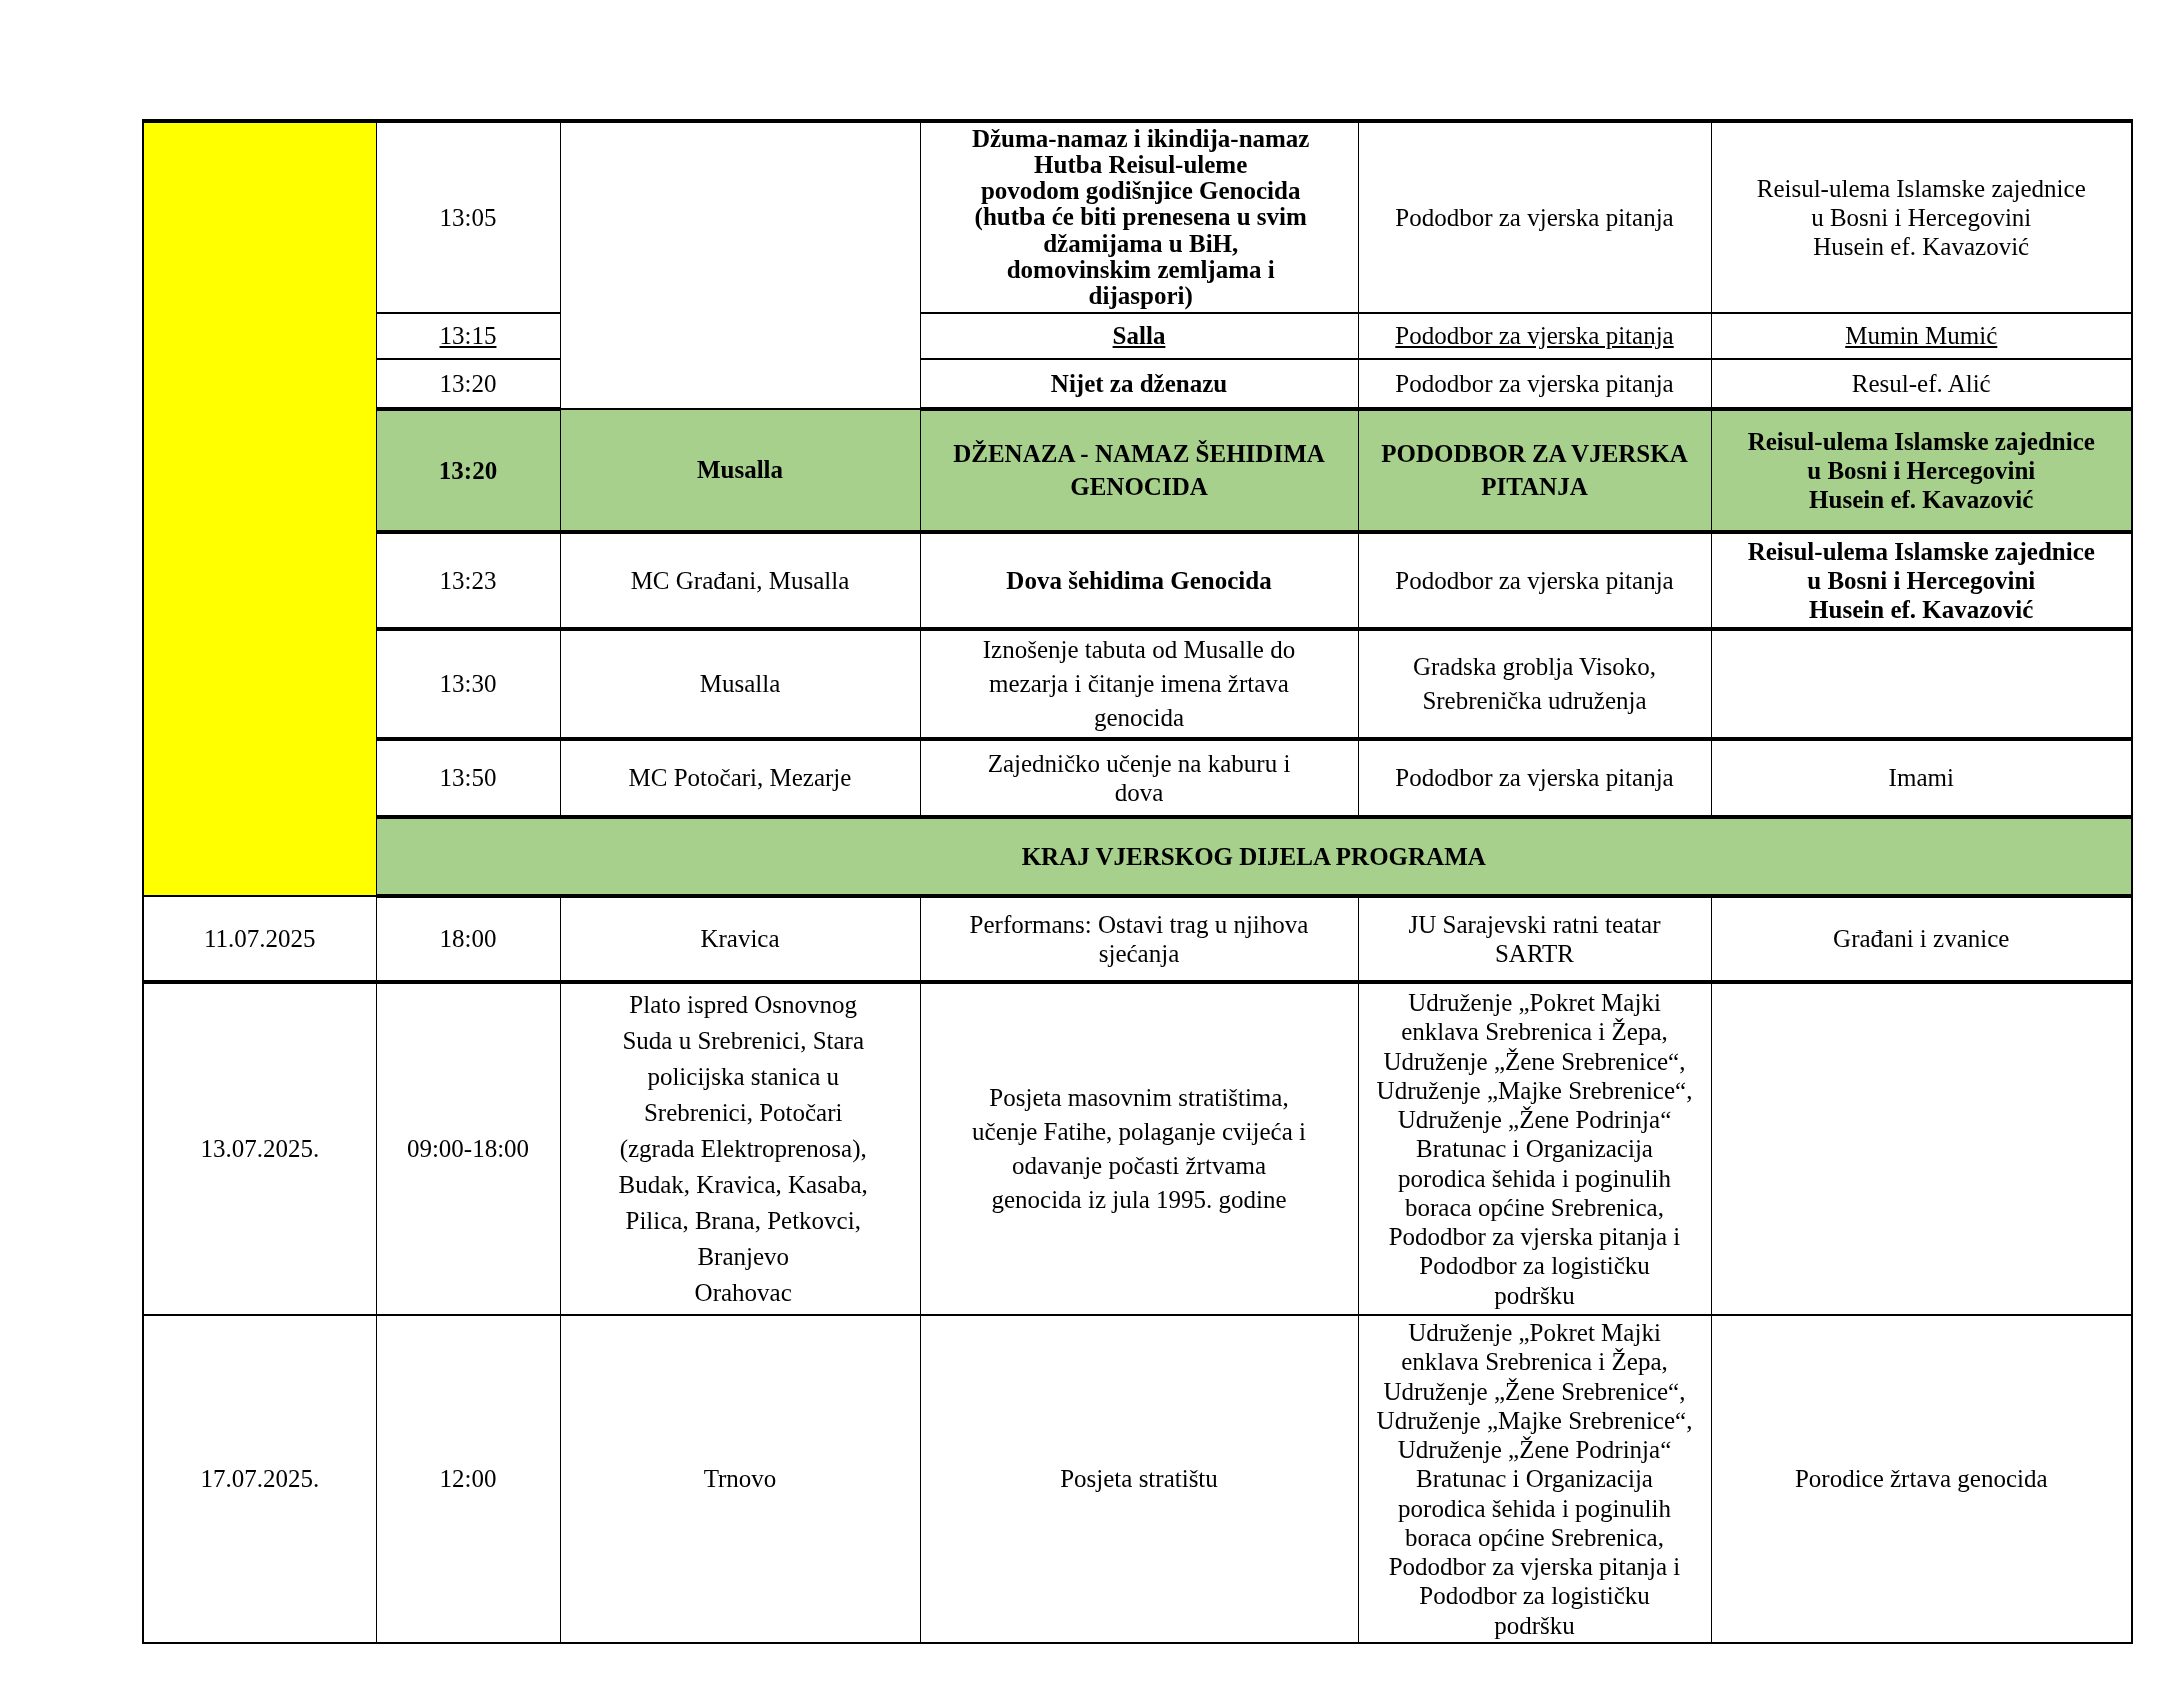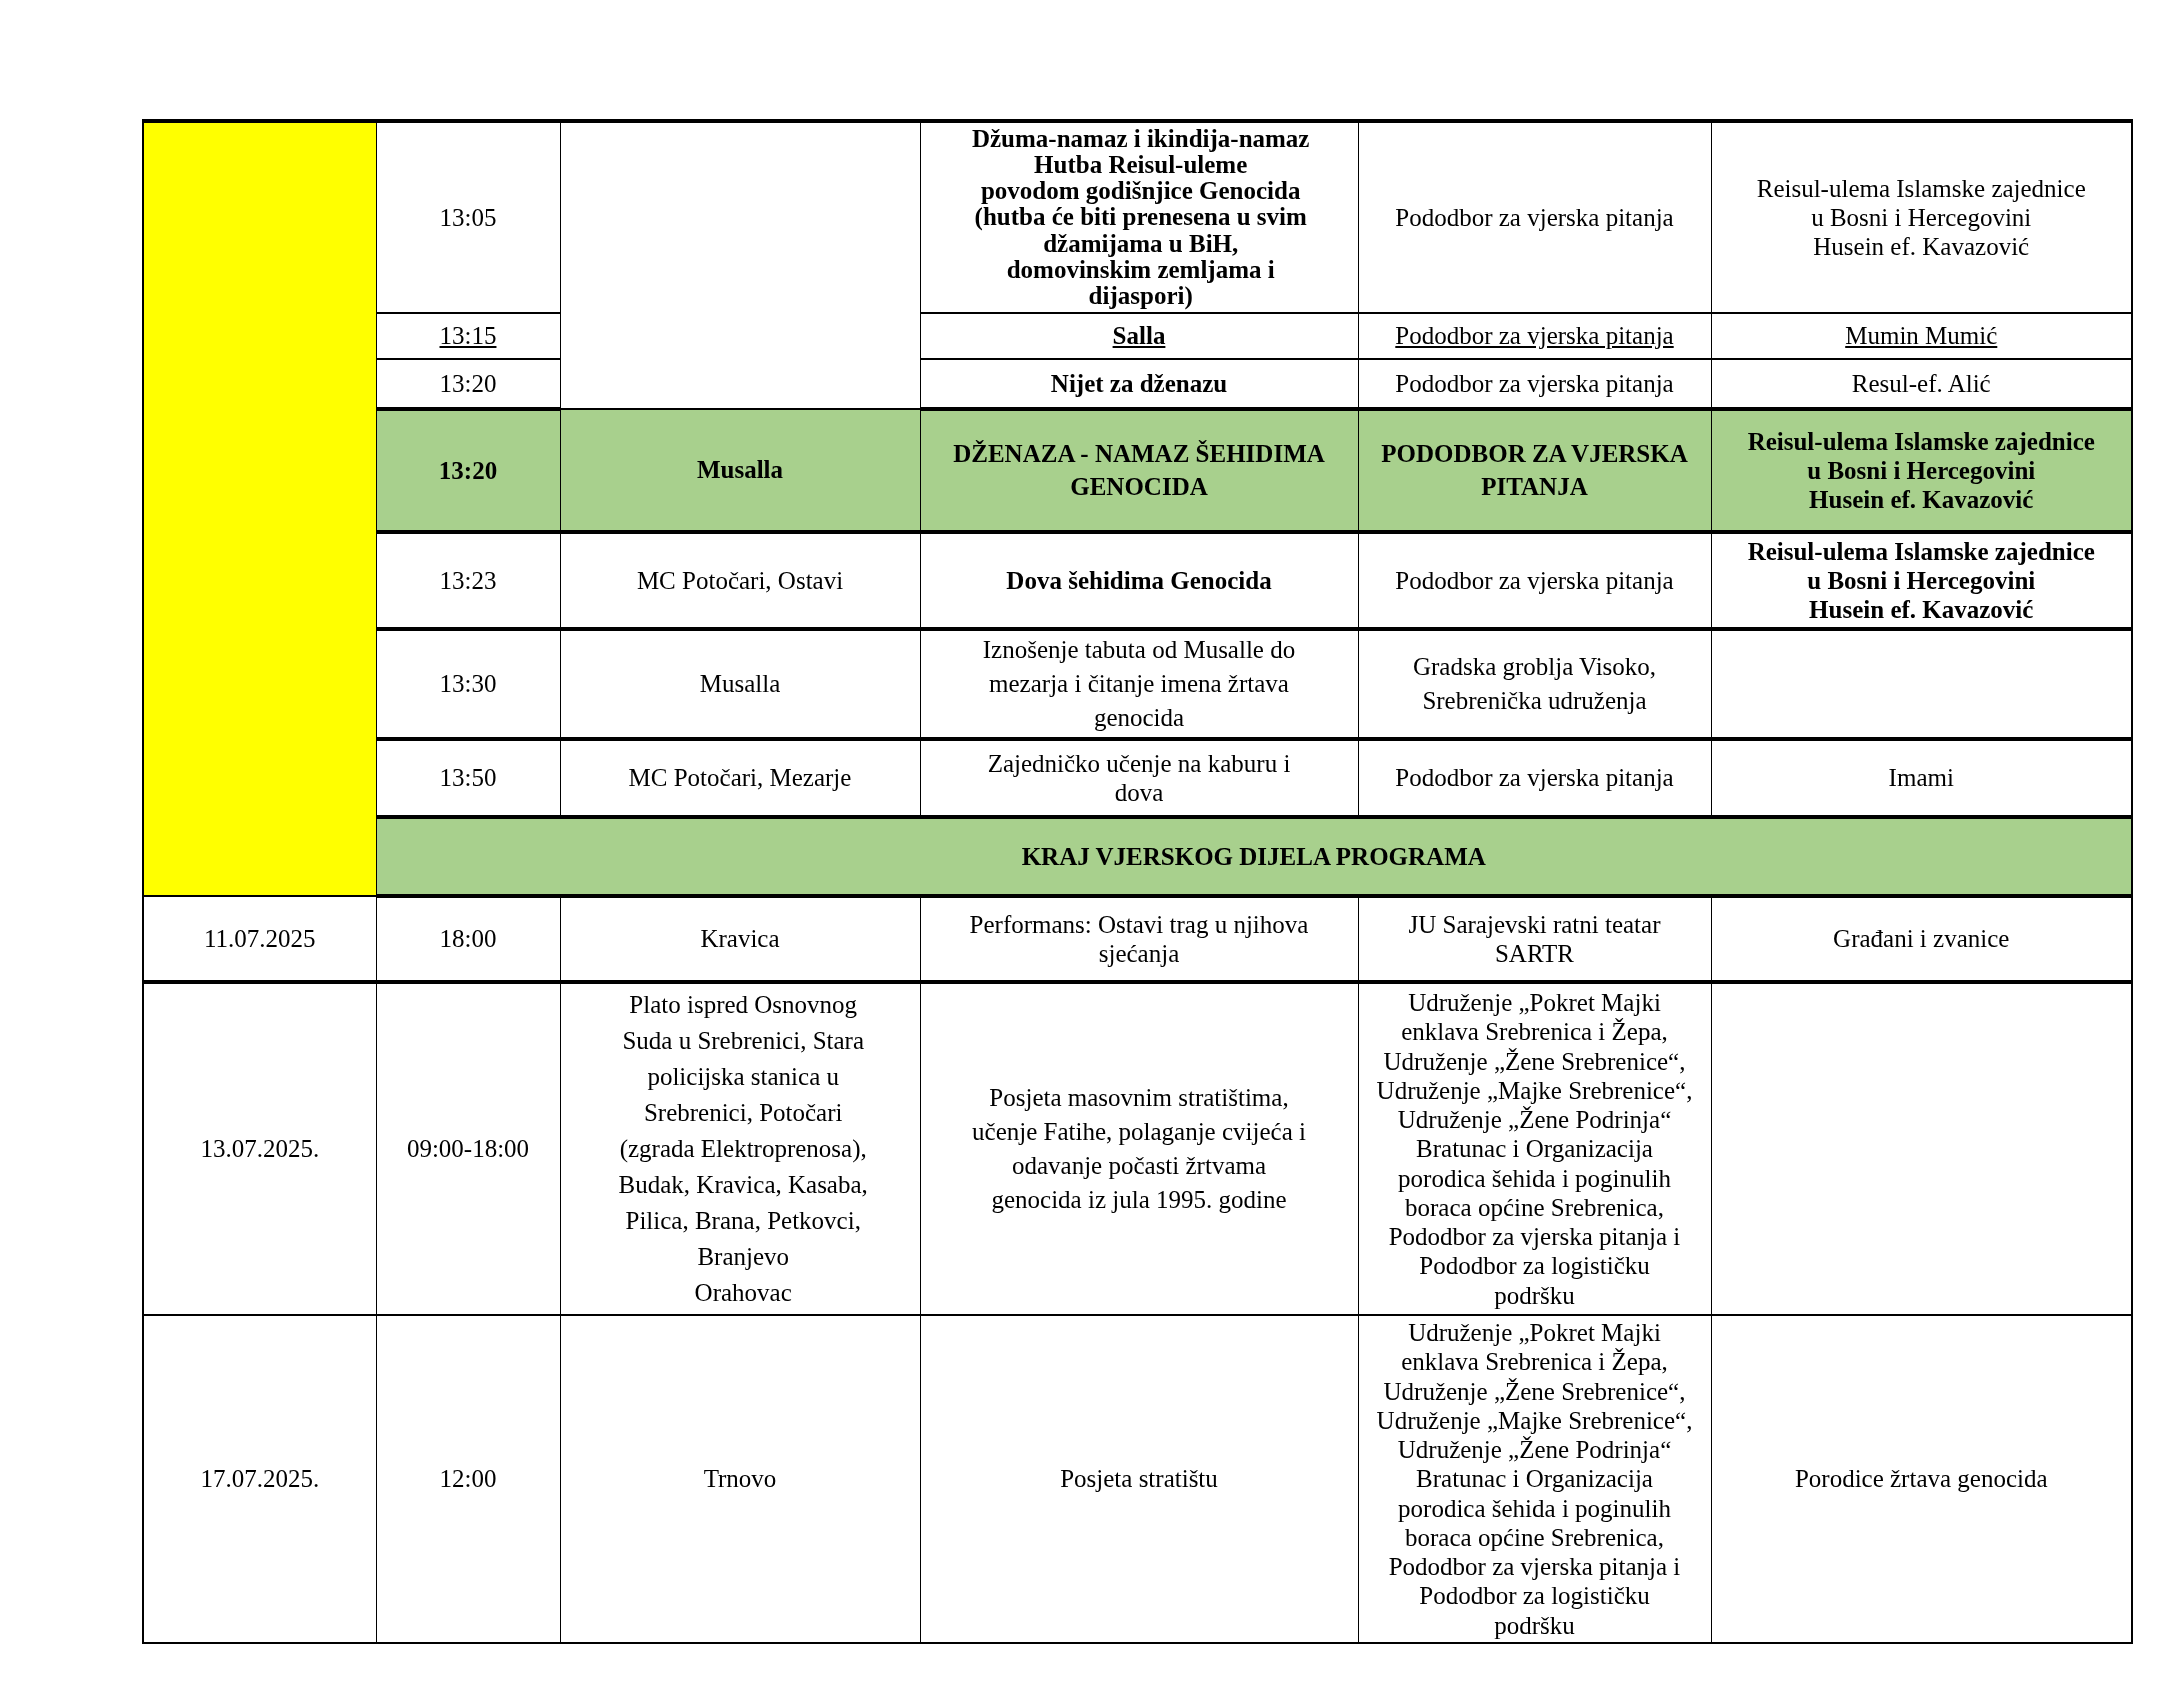--- a/index.html
+++ b/index.html
@@ -104,21 +104,21 @@
 GENOCIDA</td>
         <td class="hl-green bolditalic">PODODBOR ZA VJERSKA
 PITANJA</td>
         <td class="hl-green bold semi-tight">Reisul-ulema Islamske zajednice
 u Bosni i Hercegovini
 Husein ef. Kavazović</td>
       </tr>
 
       <tr class="thick-bottom" style="height:94px;">
         <td>13:23</td>
-        <td>MC Potočari, Ostavi</td>
+        <td>MC Građani, Musalla</td>
         <td class="bold">Dova šehidima Genocida</td>
         <td>Pododbor za vjerska pitanja</td>
         <td class="bold semi-tight">Reisul-ulema Islamske zajednice
 u Bosni i Hercegovini
 Husein ef. Kavazović</td>
       </tr>
 
       <tr class="thick-bottom" style="height:107px;">
         <td>13:30</td>
         <td>Musalla</td>

